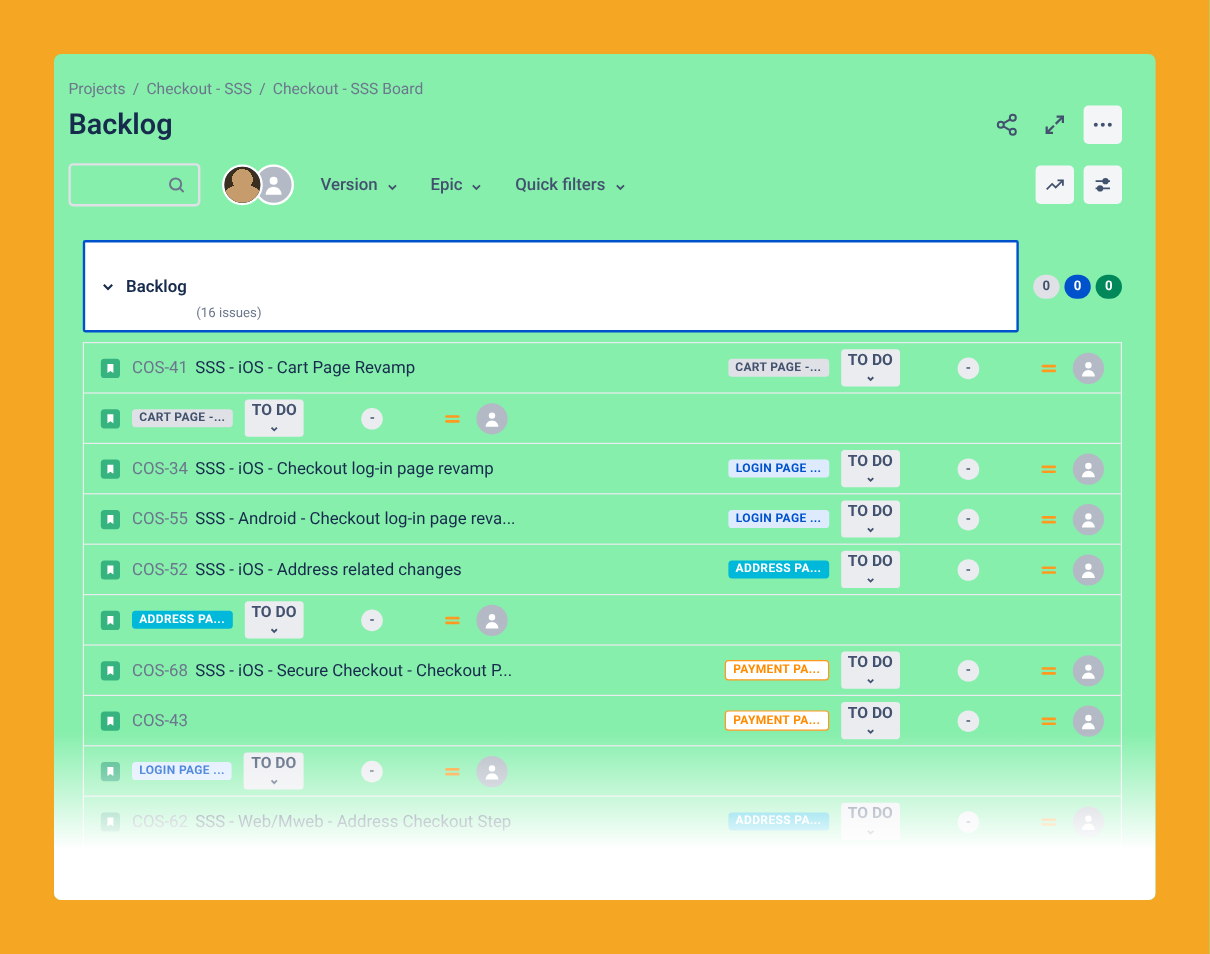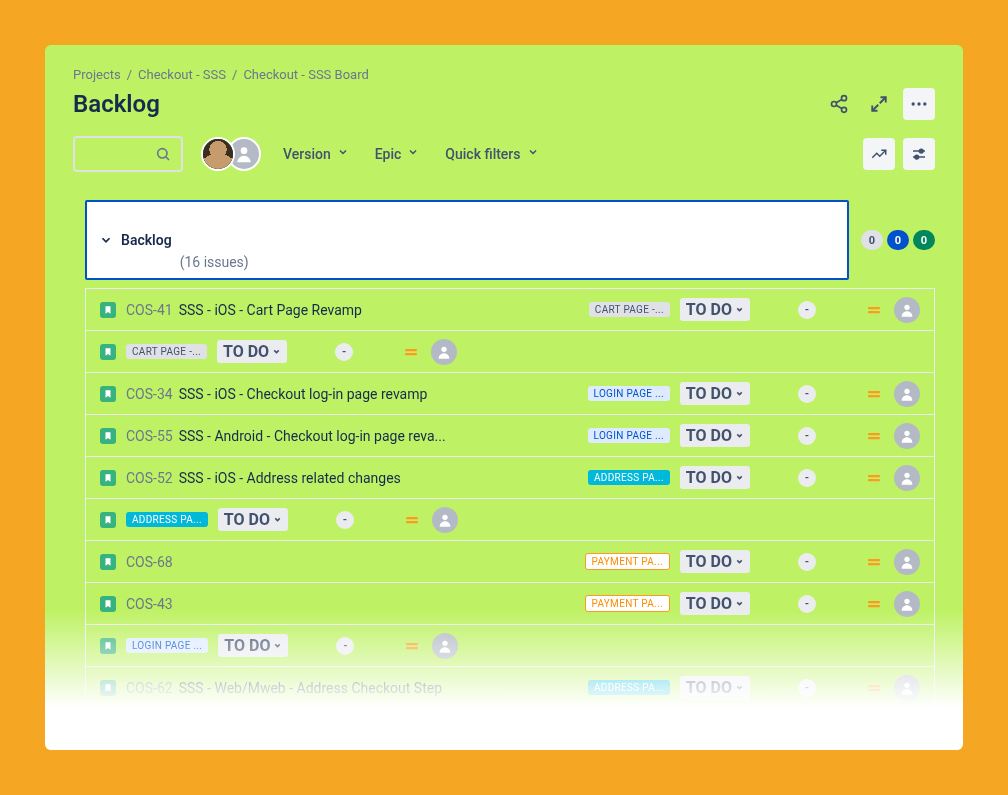--- a/index.html
+++ b/index.html
@@ -5,23 +5,23 @@
   * { box-sizing: border-box; margin: 0; padding: 0; }
   body {
     font-family: -apple-system, BlinkMacSystemFont, "Segoe UI", Roboto, sans-serif;
     background: #f5a623;
     padding: 45px;
     width: 1008px;
     height: 795px;
     overflow: hidden;
   }
   .card {
-    background: #bef264;
+    background: #86efac;
     border-radius: 6px;
-    padding: 22px 28px 0 28px;
+    padding: 22px 28px 0 12px;
     height: 100%;
     position: relative;
     overflow: hidden;
   }
   .breadcrumb {
     font-size: 13px;
     color: #6b778c;
     display: flex;
     align-items: center;
     gap: 6px;
@@ -75,38 +75,38 @@
   .avatar.user { background: #253858; margin-right: -8px; position: relative; z-index: 2; overflow:hidden;}
   .avatar.user::after{
     content:""; position:absolute; inset:0;
     background: radial-gradient(circle at 50% 35%, #c69c6d 0 35%, transparent 35%),
                 radial-gradient(circle at 50% 120%, #c69c6d 0 55%, transparent 55%),
                 #3a2e1f;
   }
   .avatar.blank { background: #b3bac5; }
   .filter-btn {
     font-size: 14px; color: #42526e; font-weight: 500;
-    display: flex; align-items: flex-start; gap: 6px; cursor: pointer;
+    display: flex; align-items: flex-end; gap: 6px; cursor: pointer;
     padding: 6px 4px;
   }
   .right-tools { margin-left: auto; display: flex; gap: 8px; }
   .body { margin-top: 28px; }
   .section-header {
     border: 2px solid #0052cc;
     background: #fff;
     padding: 8px 12px;
     display: flex;
     align-items: center;
     gap: 8px;
     border-radius: 2px;
     flex: 1;
   }
   .section-row { display: flex; align-items: center; gap: 12px; margin-left: 12px; }
   .section-title { font-weight: 600; font-size: 14px; color: #172b4d; }
-  .issue-count { font-size: 14px; color: #6b778c; margin-top: 44px; }
+  .issue-count { font-size: 11px; color: #6b778c; margin-top: 44px; }
   .counts { display: flex; gap: 4px; }
   .count-pill {
     min-width: 22px; height: 20px; border-radius: 10px;
     font-size: 11px; font-weight: 700; color: #fff;
     display: flex; align-items: center; justify-content: center;
     padding: 0 6px;
   }
   .count-pill.grey { background: #dfe1e6; color: #42526e; }
   .count-pill.blue { background: #0052cc; }
   .count-pill.green { background: #00875a; }
@@ -124,32 +124,33 @@
     width: 16px; height: 16px; border-radius: 3px;
     background: #36b37e;
     display: flex; align-items: center; justify-content: center;
     flex-shrink: 0;
   }
   .issue-type svg { display:block; }
   .issue-key { color: #6b778c; white-space: nowrap; }
   .issue-title { color: #172b4d; white-space: nowrap; overflow: hidden; text-overflow: ellipsis; flex: 1; min-width: 0; }
   .issue-title-wrap { display:flex; gap:6px; flex:1; min-width:0; align-items:flex-start; }
   .epic-badge {
-    font-size: 10px; font-weight: 400; letter-spacing: 0.3px;
+    font-size: 10px; font-weight: 700; letter-spacing: 0.3px;
     padding: 2px 6px; border-radius: 3px; color: #fff;
     white-space: nowrap; max-width: 110px; overflow:hidden; text-overflow:ellipsis;
     flex-shrink: 0;
     text-align: center;
   }
   .status-badge {
-    font-size: 16px; font-weight: 700;
+    font-size: 13px; font-weight: 700;
     background: #ebecf0; color: #42526e;
     padding: 2px 6px; border-radius: 3px;
     display: flex; align-items: center; gap: 3px;
     flex-shrink: 0;
+    flex-direction: column;
   }
   .estimate {
     font-size: 11px; font-weight: 700; color: #42526e;
     background: #ebecf0; border-radius: 10px;
     min-width: 18px; height: 18px; padding: 0 6px;
     display:flex; align-items:center; justify-content:center;
     flex-shrink: 0;
   }
   .priority { width: 20px; display:flex; align-items:center; justify-content:center; flex-shrink:0; }
   .priority svg { display:block; }
@@ -468,20 +469,21 @@
     </span>
   </div>
         <div class="issue-row">
     <span class="issue-type">
       <svg width="10" height="10" viewBox="0 0 24 24" fill="#fff">
               <path d="M6 3h12v18l-6-4-6 4z"></path>
             </svg>
     </span>
     <span class="issue-title-wrap">
       <span class="issue-key">COS-68</span>
+      <span class="issue-title">SSS - iOS - Secure Checkout - Checkout P...</span>
     </span>
     <span class="epic-badge" style="background: rgb(255, 255, 255); color: rgb(255, 139, 0); border: 1px solid rgb(255, 153, 31);">PAYMENT PA...</span>
     <span class="status-badge">
       <span>TO DO</span>
       <svg width="9" height="9" viewBox="0 0 24 24" fill="none" stroke="currentColor" stroke-width="4">
               <polyline points="6 9 12 15 18 9"></polyline>
             </svg>
     </span>
     <span class="gap-spacer"></span>
     <span class="estimate">-</span>

